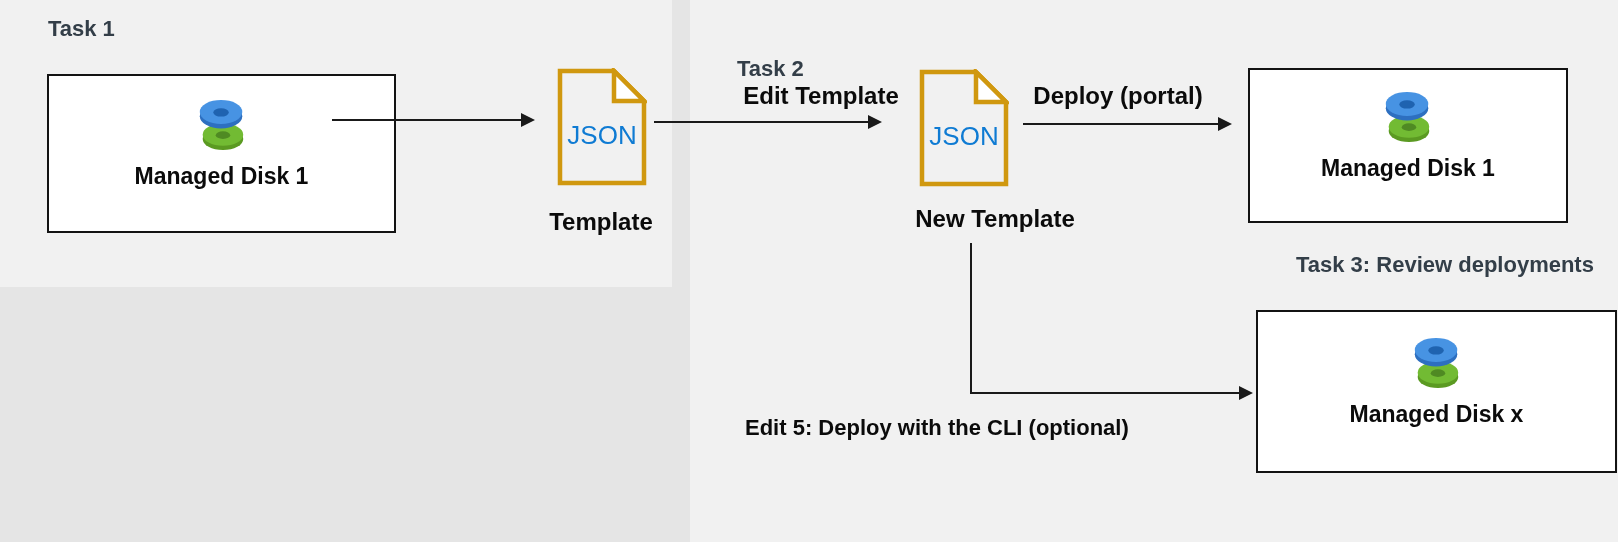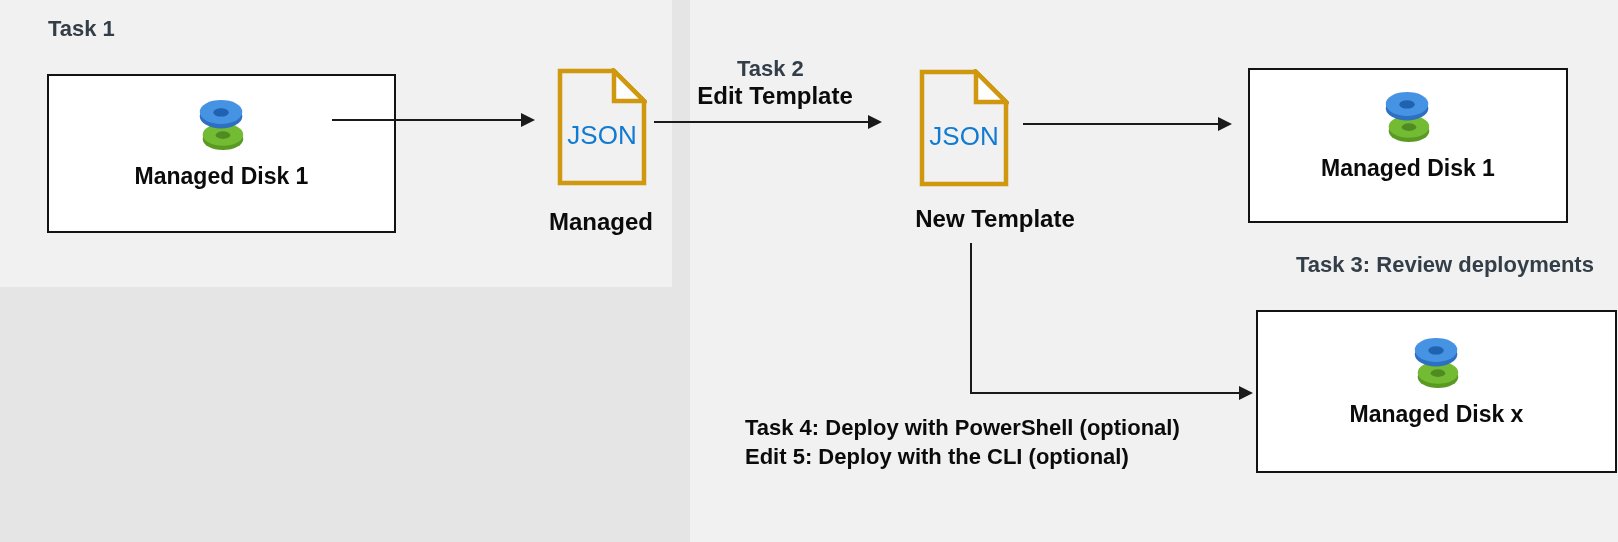--- a/index.html
+++ b/index.html
@@ -23,21 +23,21 @@
   .disk-label { font-weight:bold; font-size:23px; color:#0b0b0b; white-space:nowrap; }
 
   .json-icon { position:absolute; }
   #json-icon-template { left:557px; top:68px; }
   #json-icon-new-template { left:919px; top:69px; }
   .json-caption { position:absolute; transform:translateX(-50%); font-weight:bold; font-size:24px; color:#0b0b0b; white-space:nowrap; }
   #caption-template { left:601px; top:208px; }
   #caption-new-template { left:963px; top:205px;margin-left:32px; }
 
   .arrow-label { position:absolute; transform:translateX(-50%); font-weight:bold; font-size:24px; color:#0b0b0b; white-space:nowrap; }
-  #label-edit-template { left:775px; top:82px; }
+  #label-edit-template { left:821px; top:82px; }
   #label-deploy-portal { left:1118px; top:82px; }
 
   .hline { position:absolute; height:2px; background:#1a1a1a; }
   .vline { position:absolute; width:2px; background:#1a1a1a; }
   .ah-right { position:absolute; width:0; height:0;
               border-top:7px solid transparent; border-bottom:7px solid transparent;
               border-left:14px solid #1a1a1a; }
 
   .optional-tasks { position:absolute; left:745px; top:413px; }
   .optional-tasks div { font-weight:bold; font-size:22px; line-height:29px; color:#0b0b0b; white-space:nowrap; }
@@ -69,35 +69,36 @@
   <div>
     <div class="hline" style="left:332px; top:119px; width:191px;"></div>
     <div class="ah-right" style="left:521px; top:113px;"></div>
   </div>
 
   <svg class="json-icon" id="json-icon-template" width="90" height="118" viewBox="0 0 90 118">
     <path d="M3 3 H57 L87 33 V115 H3 Z" fill="none" stroke="#d0980f" stroke-width="4.5" stroke-linejoin="miter"></path>
     <path d="M57 3 L57 33 L87 33 Z" fill="#ffffff" stroke="#d0980f" stroke-width="4.5" stroke-linejoin="miter"></path>
     <text x="45" y="76" text-anchor="middle" font-size="26" fill="#0f7bd3">JSON</text>
   </svg>
-  <div class="json-caption" id="caption-template">Managed</div>
+  <div class="json-caption" id="caption-template">Template</div>
 
   <div class="arrow-label" id="label-edit-template">Edit Template</div>
   <div>
     <div class="hline" style="left:654px; top:121px; width:216px;"></div>
     <div class="ah-right" style="left:868px; top:115px;"></div>
   </div>
 
   <svg class="json-icon" id="json-icon-new-template" width="90" height="118" viewBox="0 0 90 118">
     <path d="M3 3 H57 L87 33 V115 H3 Z" fill="none" stroke="#d0980f" stroke-width="4.5" stroke-linejoin="miter"></path>
     <path d="M57 3 L57 33 L87 33 Z" fill="#ffffff" stroke="#d0980f" stroke-width="4.5" stroke-linejoin="miter"></path>
     <text x="45" y="76" text-anchor="middle" font-size="26" fill="#0f7bd3">JSON</text>
   </svg>
   <div class="json-caption" id="caption-new-template">New Template</div>
 
+  <div class="arrow-label" id="label-deploy-portal">Deploy (portal)</div>
   <div>
     <div class="hline" style="left:1023px; top:123px; width:196px;"></div>
     <div class="ah-right" style="left:1218px; top:117px;"></div>
   </div>
 
   <div class="node-box" id="box-portal">
     <svg width="62" height="56" viewBox="0 0 64 58">
       <ellipse cx="33" cy="43.5" rx="21" ry="11.5" fill="#5b9a22"></ellipse>
       <ellipse cx="33" cy="39" rx="21" ry="11.5" fill="#72bb33"></ellipse>
       <ellipse cx="33" cy="39.5" rx="7.5" ry="3.9" fill="#4f8a23"></ellipse>
@@ -120,17 +121,16 @@
       <ellipse cx="33" cy="39" rx="21" ry="11.5" fill="#72bb33"></ellipse>
       <ellipse cx="33" cy="39.5" rx="7.5" ry="3.9" fill="#4f8a23"></ellipse>
       <ellipse cx="31" cy="20" rx="22" ry="12.5" fill="#2d6fc0"></ellipse>
       <ellipse cx="31" cy="15.5" rx="22" ry="12.5" fill="#4793e3"></ellipse>
       <ellipse cx="31" cy="16" rx="8" ry="4.3" fill="#1f63b0"></ellipse>
     </svg>
     <div class="disk-label">Managed Disk x</div>
   </div>
 
   <div class="optional-tasks">
-    <div>Task 4: Deploy with PowerShell (optional)</div>
     <div>Edit 5: Deploy with the CLI (optional)</div>
   </div>
 
 </div>
 
 </body></html>

